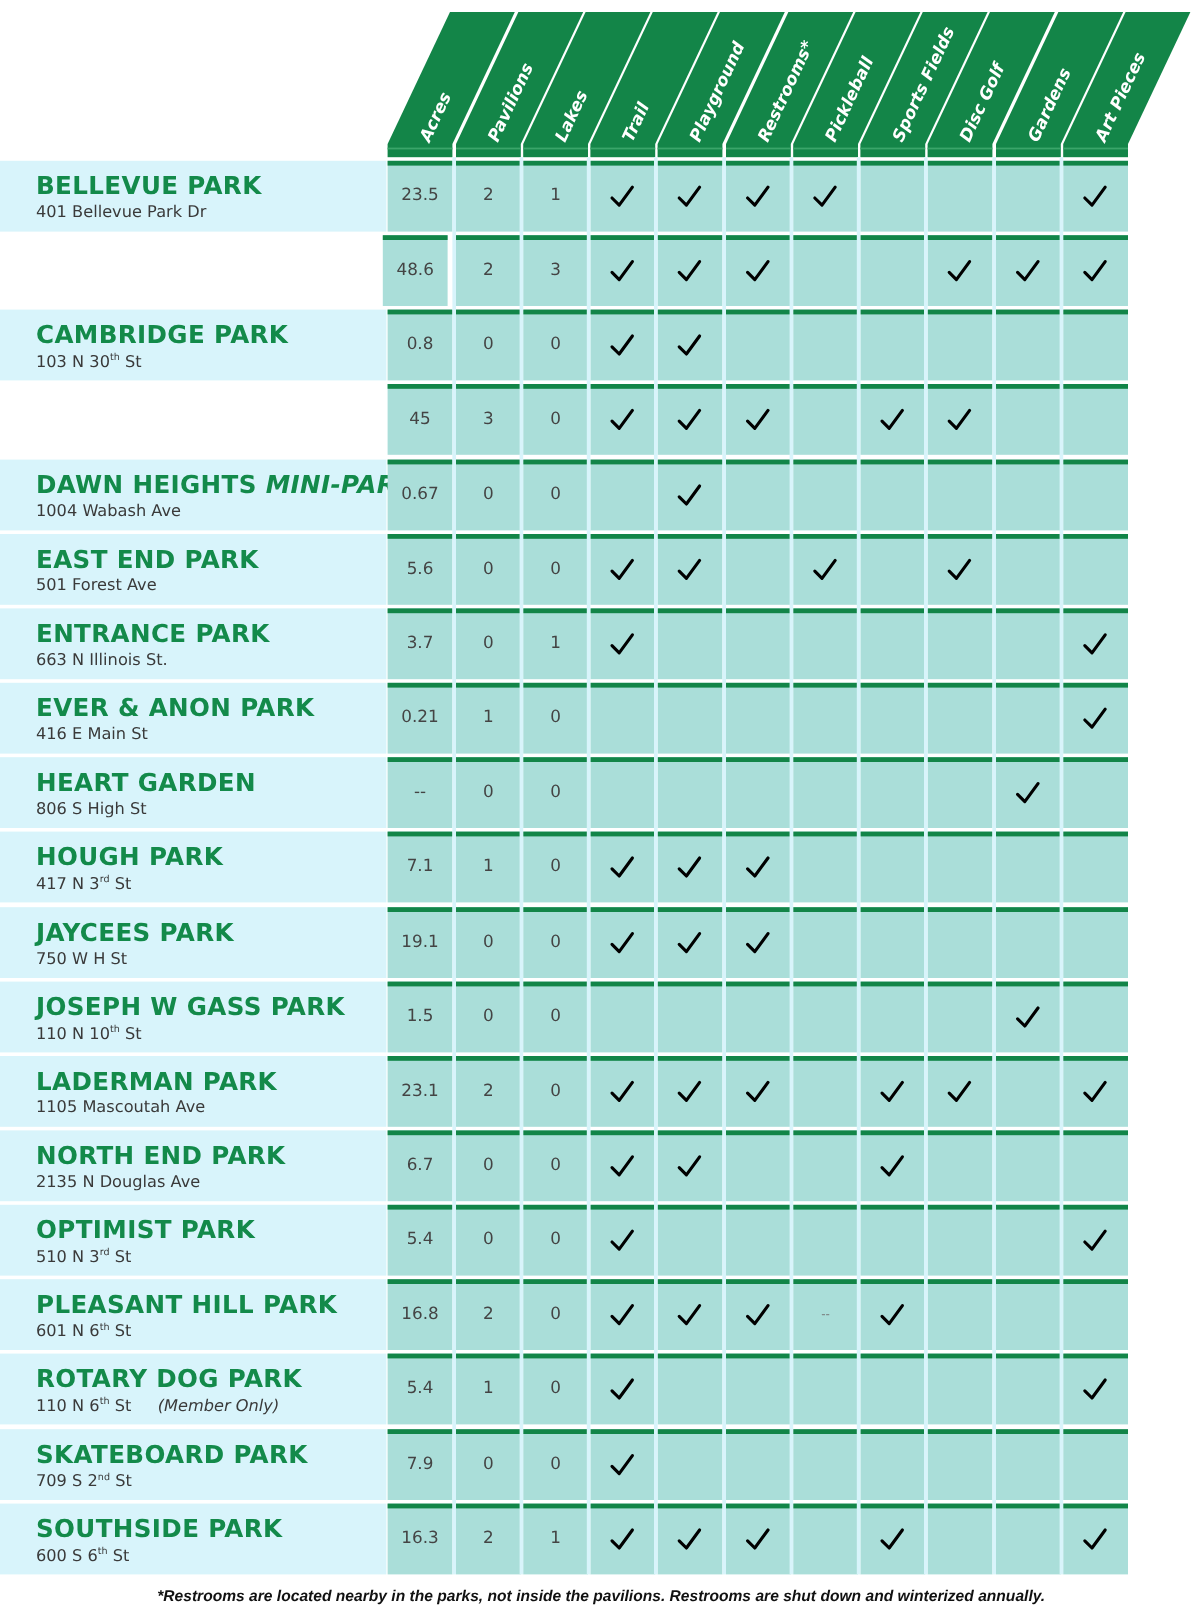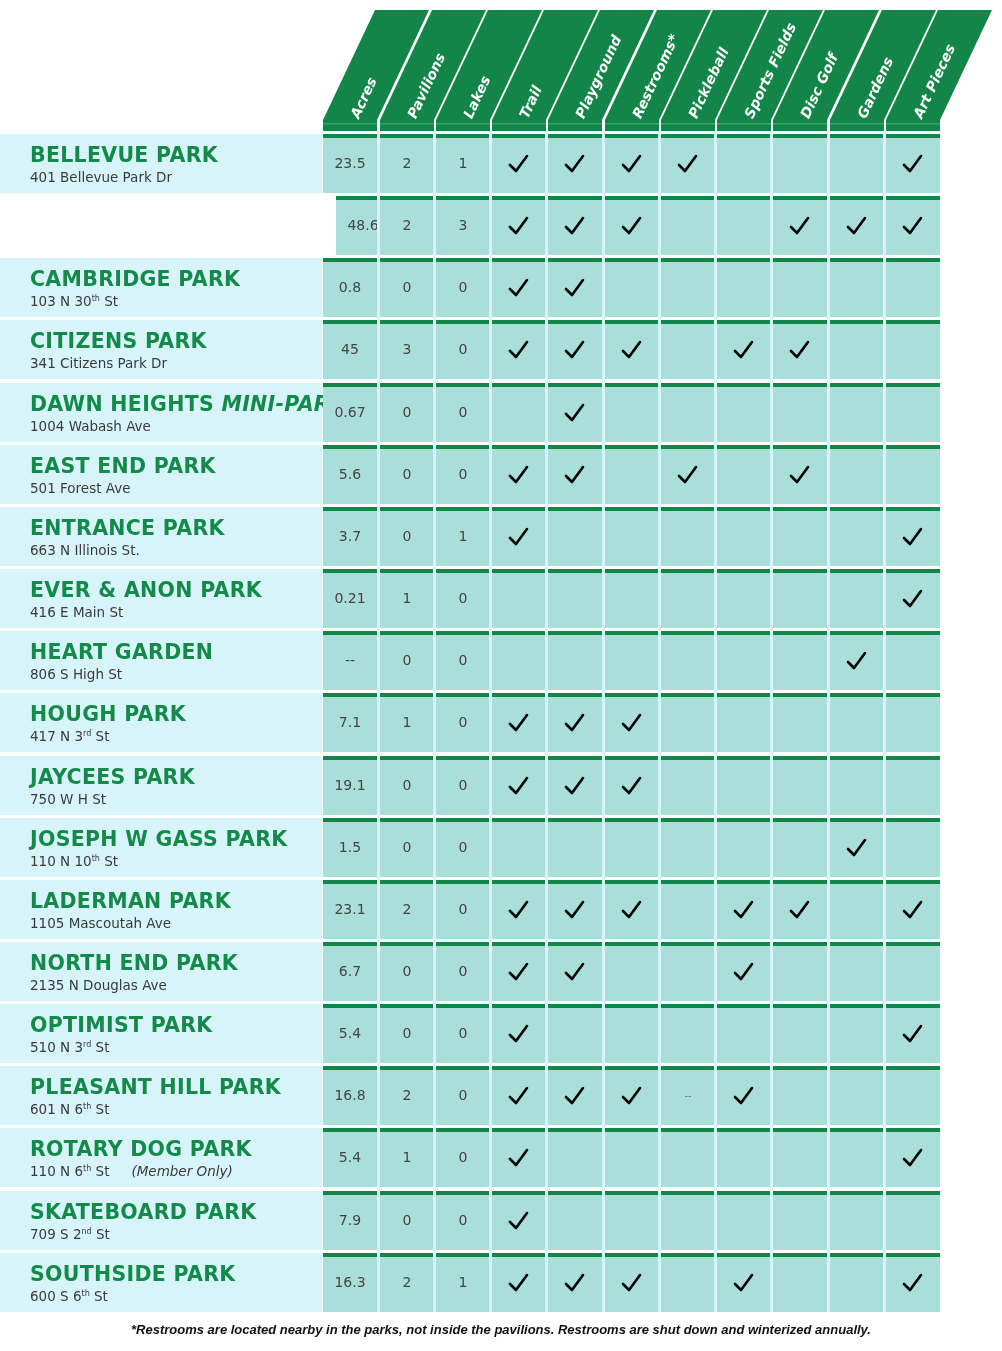--- a/index.html
+++ b/index.html
@@ -164,21 +164,21 @@
       <div class="cell" style="left: 717px;"></div>
       <div class="cell" style="left: 773px;"></div>
       <div class="cell" style="left: 830px;"></div>
       <div class="cell" style="left: 886px;">
         <svg class="check" viewBox="0 0 24 24">
           <path d="M3 13 L9 19 L20 4" fill="none" stroke="#000" stroke-width="2.6" stroke-linecap="round" stroke-linejoin="round"></path>
         </svg>
       </div>
     </div>
     <div class="row" style="top: 65px;">
-      <div class="cell" style="left: 336px; text-decoration: underline;">
+      <div class="cell" style="left: 319px; text-decoration: underline;">
         <div class="num">48.6</div>
       </div>
       <div class="cell" style="left: 380px;">
         <div class="num">2</div>
       </div>
       <div class="cell" style="left: 436px;">
         <div class="num">3</div>
       </div>
       <div class="cell" style="left: 492px;">
         <svg class="check" viewBox="0 0 24 24">
@@ -238,24 +238,20 @@
         </svg>
       </div>
       <div class="cell" style="left: 605px;"></div>
       <div class="cell" style="left: 661px;"></div>
       <div class="cell" style="left: 717px;"></div>
       <div class="cell" style="left: 773px;"></div>
       <div class="cell" style="left: 830px;"></div>
       <div class="cell" style="left: 886px;"></div>
     </div>
     <div class="row" style="top: 189px;">
-      <div class="namecell">
-        <div class="pname">CITIZENS PARK</div>
-        <div class="paddr">341 Citizens Park Dr</div>
-      </div>
       <div class="cell" style="left: 323px;">
         <div class="num">45</div>
       </div>
       <div class="cell" style="left: 380px;">
         <div class="num">3</div>
       </div>
       <div class="cell" style="left: 436px;">
         <div class="num">0</div>
       </div>
       <div class="cell" style="left: 492px;">

